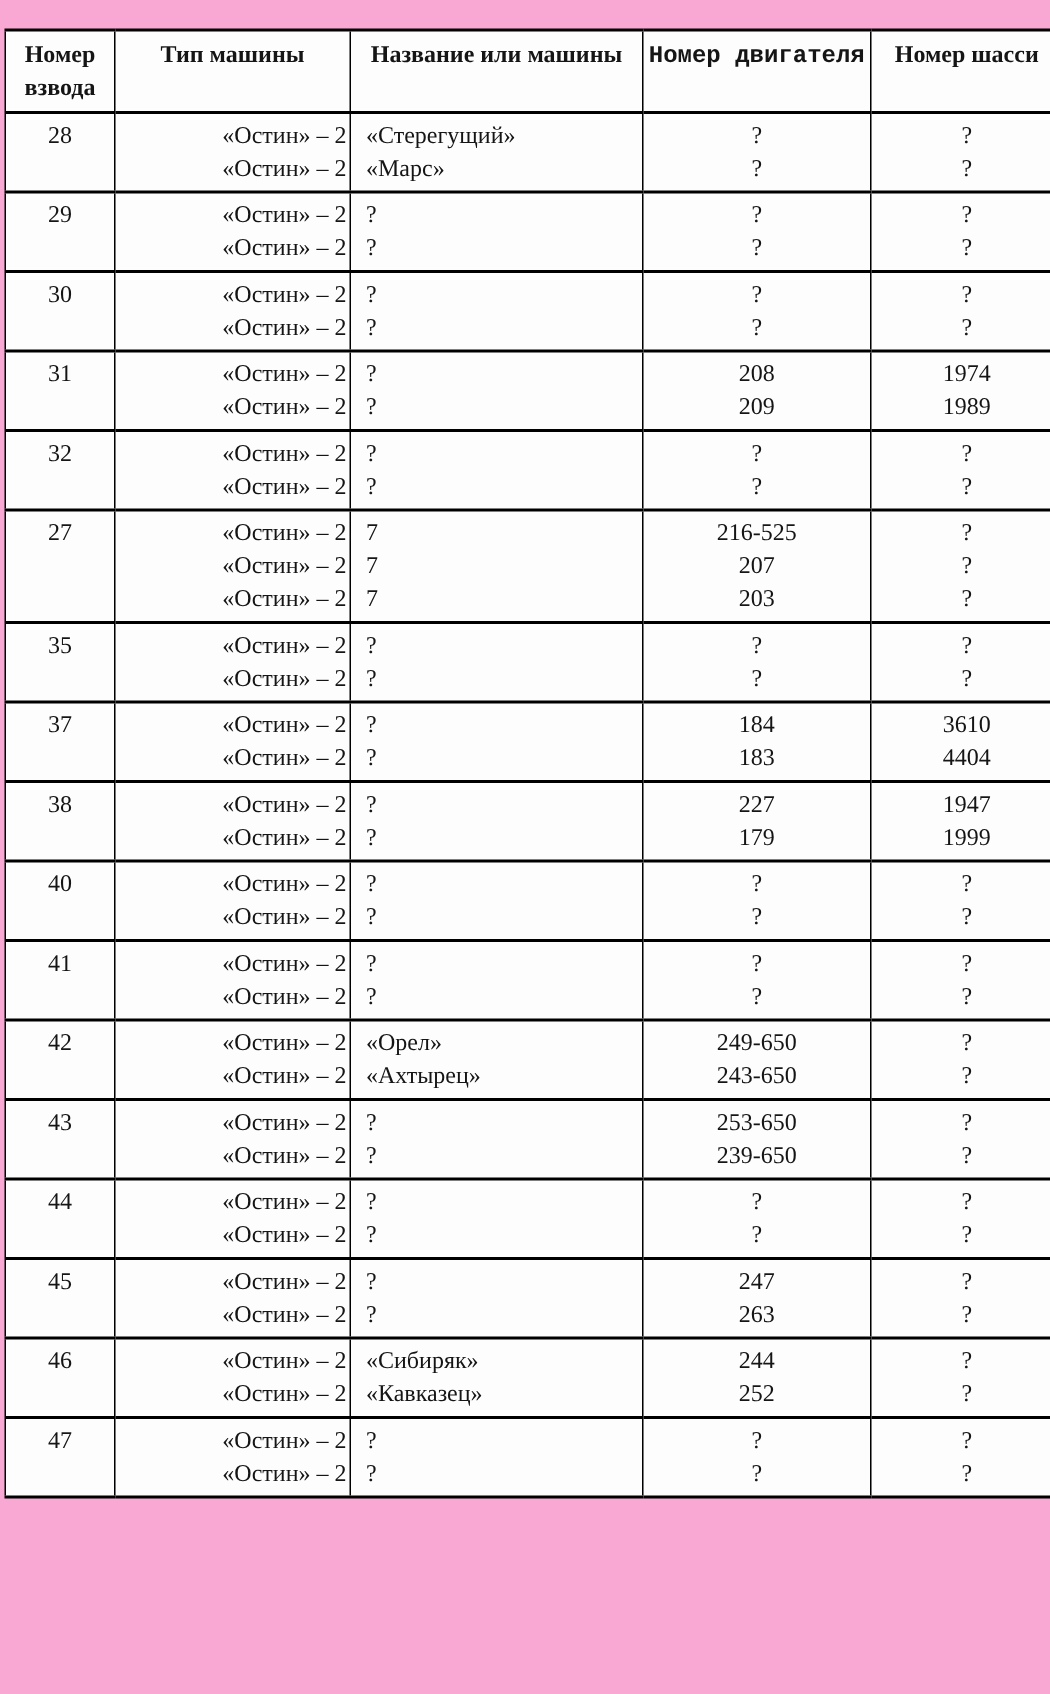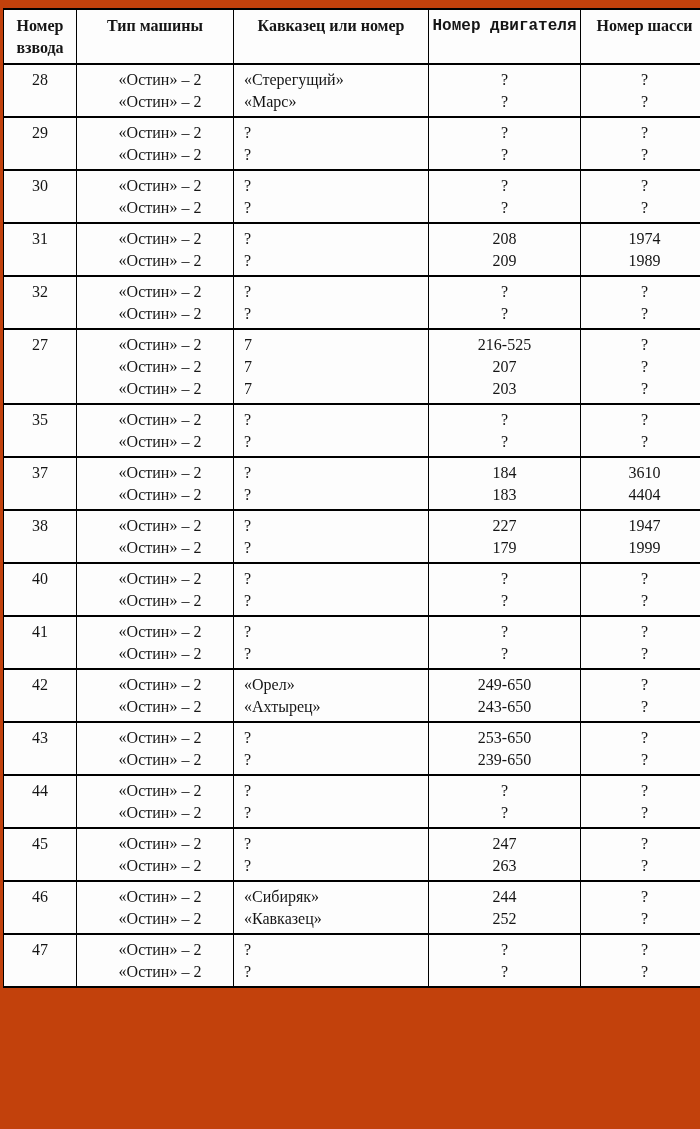--- a/index.html
+++ b/index.html
@@ -5,23 +5,23 @@
   html, body {
     margin: 0;
     padding: 0;
     background: #fefefe;
     font-family: "Liberation Serif", "DejaVu Serif", serif;
     color: #151515;
   }
   .page {
     width: 700px;
     height: 1129px;
-    background: #c2410c;
+    background: #f9a8d4;
     box-sizing: border-box;
-    padding: 8px 3px 3px 3px;
+    padding: 19px 3px 3px 3px;
   }
   table.doc-table {
     border-collapse: collapse;
     table-layout: fixed;
     width: 694px;
   }
   th, td {
     border: 2px solid #000;
     border-left-width: 1.5px;
     border-right-width: 1.5px;
@@ -39,36 +39,36 @@
   td {
     vertical-align: top;
     padding: 4px 2px 3px 2px;
   }
   th.col1 { width: 73px; }
   th.col2 { width: 157px; }
   th.col3 { width: 195px; }
   th.col4 { width: 152px; font-family: Liberation Mono, monospace; }
   th.col5 { width: 128px; }
   td.col1 { text-align: center; }
-  td.col2 { text-align: center; padding-left: 12px; }
+  td.col2 { text-align: right; padding-left: 12px; }
   td.col3 { text-align: left; padding-left: 10px; }
   td.col4 { text-align: center; }
   td.col5 { text-align: center; }
   .line { white-space: nowrap; }
 </style>
 </head>
 <body>
 
 <div class="page">
   <table class="doc-table">
     <thead>
         <tr>
           <th class="col1">Номер взвода</th>
           <th class="col2">Тип машины</th>
-          <th class="col3">Кавказец или номер</th>
+          <th class="col3">Название или машины</th>
           <th class="col4">Номер двигателя</th>
           <th class="col5">Номер шасси</th>
         </tr>
       </thead>
     <tbody>
         <tr>
           <td class="col1">28</td>
           <td class="col2">
             <div class="line">«Остин» – 2</div>
             <div class="line">«Остин» – 2</div>

